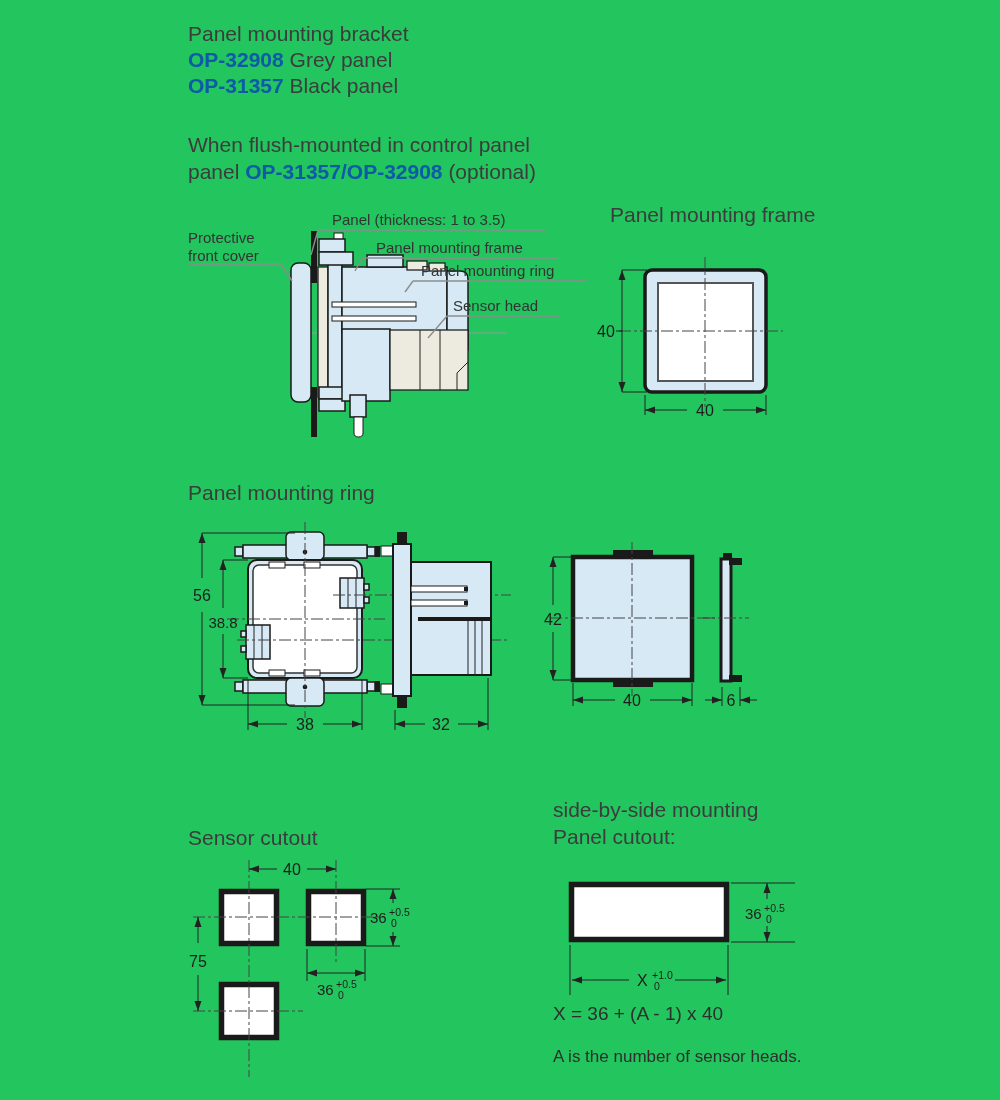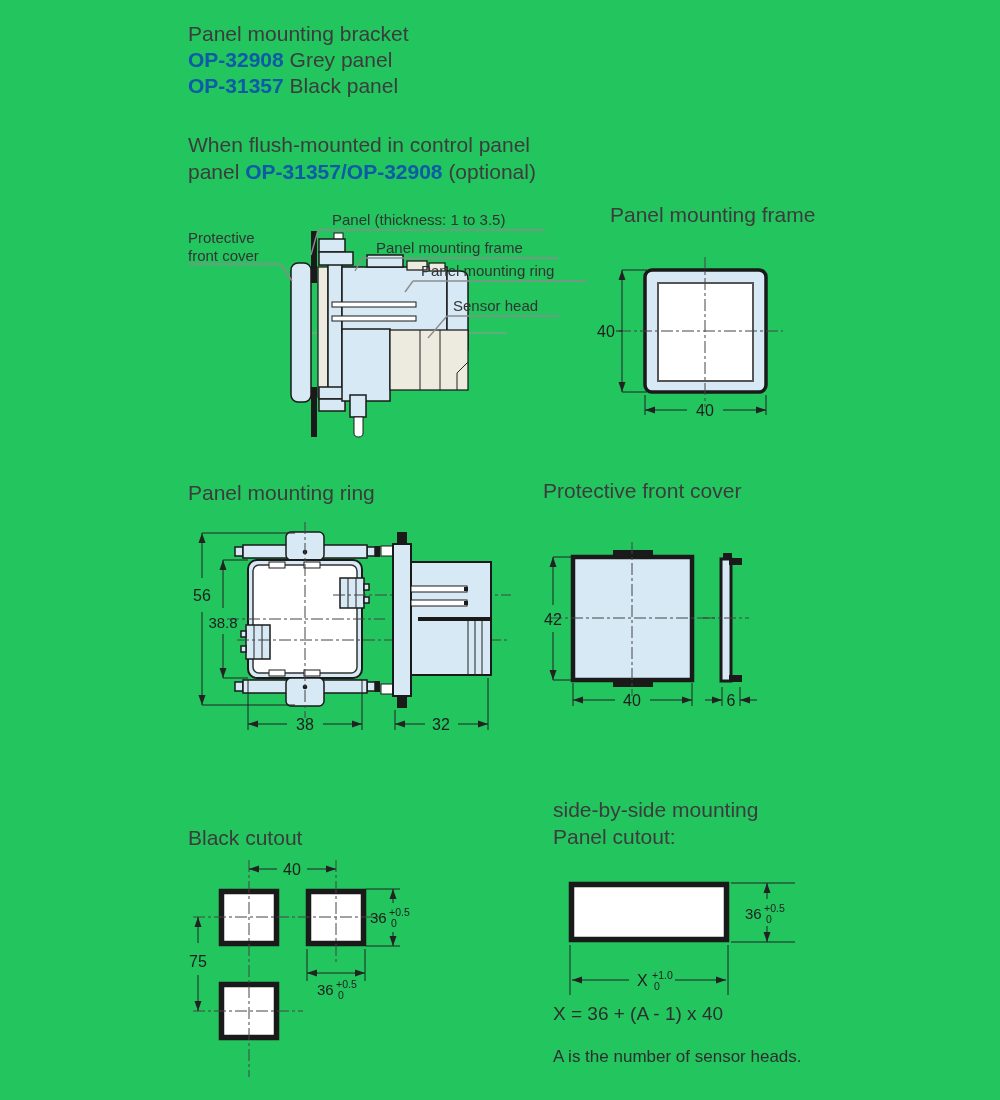--- a/index.html
+++ b/index.html
@@ -209,21 +209,20 @@
       <line class="thin" x1="210" y1="190" x2="210" y2="210"></line>
         <line class="thin" x1="303" y1="158" x2="303" y2="210"></line>
       <line class="thin" x1="210" y1="204" x2="240" y2="204"></line>
         <line class="thin" x1="273" y1="204" x2="303" y2="204"></line>
       <path class="arr" d="M210,204 l10,-3.5 l0,7 z"></path>
         <path class="arr" d="M303,204 l-10,-3.5 l0,7 z"></path>
       <text class="dim" x="256" y="210" text-anchor="middle">32</text>
     </g>
   </svg>
 
-  <div class="abs t21" style="left:543px;top:478px;">Protective front cover</div>
   <svg class="abs" style="left:535px;top:520px;" width="265" height="200" viewBox="0 0 265 200">
     <g>
       <rect x="38" y="37" width="119" height="123" fill="#d6e9f4" stroke="#1a1a1a" stroke-width="4.5"></rect>
       <rect class="blk" x="78" y="30" width="40" height="7"></rect>
         <rect class="blk" x="78" y="160" width="40" height="7"></rect>
       <line class="cl" x1="97" y1="22" x2="97" y2="176"></line>
       <line class="cl" x1="15" y1="98" x2="182" y2="98"></line>
     </g>
     <g>
       <rect x="186" y="39" width="10" height="122" fill="#d6e9f4" stroke="#1a1a1a" stroke-width="3"></rect>
@@ -250,21 +249,21 @@
       <line class="thin" x1="187" y1="167" x2="187" y2="186"></line>
         <line class="thin" x1="205" y1="167" x2="205" y2="186"></line>
       <line class="thin" x1="170" y1="180" x2="187" y2="180"></line>
         <line class="thin" x1="205" y1="180" x2="222" y2="180"></line>
       <path class="arr" d="M187,180 l-10,-3.5 l0,7 z"></path>
         <path class="arr" d="M205,180 l10,-3.5 l0,7 z"></path>
       <text class="dim" x="196" y="186" text-anchor="middle">6</text>
     </g>
   </svg>
 
-  <div class="abs t21" style="left:188px;top:825px;">Black cutout</div>
+  <div class="abs t21" style="left:188px;top:825px;">Sensor cutout</div>
   <svg class="abs" style="left:185px;top:855px;" width="350" height="235" viewBox="0 0 350 235">
     <g>
       <rect class="thick" x="36.5" y="36.5" width="55" height="52"></rect>
       <rect class="thick" x="123.5" y="36.5" width="55" height="52"></rect>
       <rect class="thick" x="36.5" y="129.5" width="55" height="53"></rect>
       <line class="cl" x1="64" y1="5" x2="64" y2="222"></line>
       <line class="cl" x1="151" y1="5" x2="151" y2="110"></line>
       <line class="cl" x1="8" y1="62" x2="200" y2="62"></line>
       <line class="cl" x1="8" y1="156" x2="118" y2="156"></line>
     </g>

